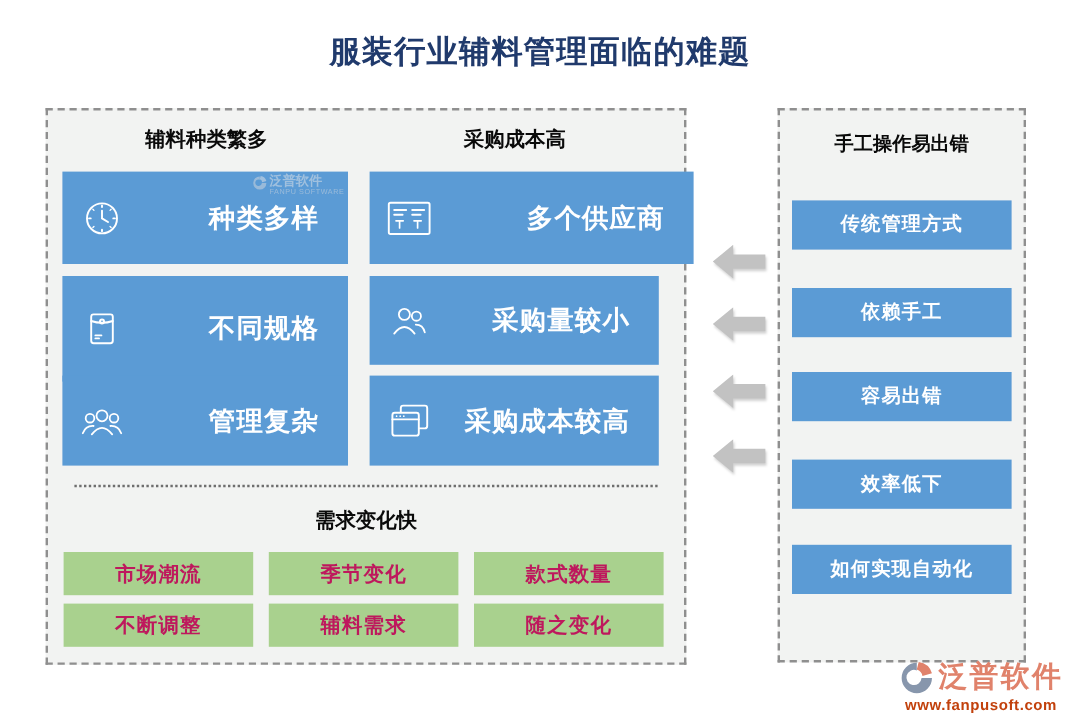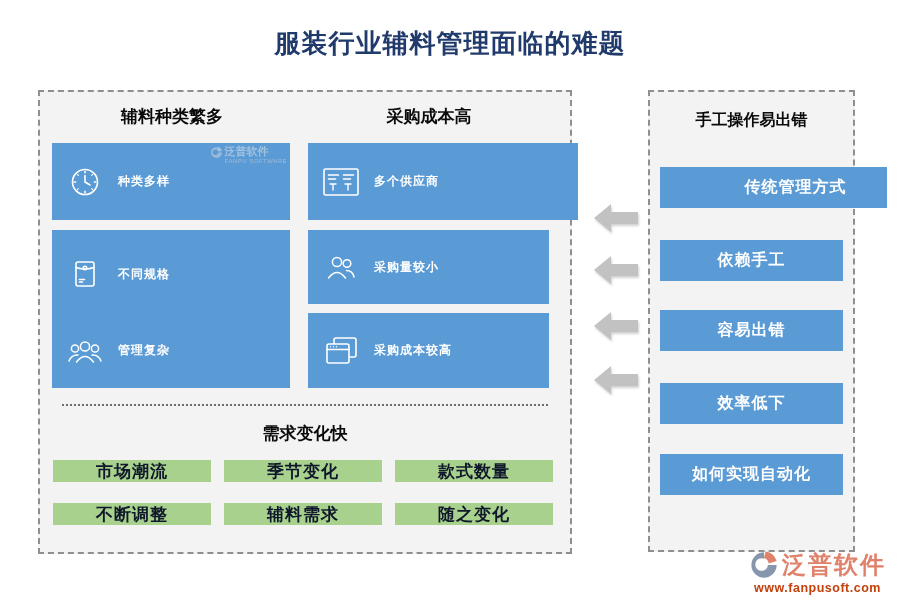--- a/index.html
+++ b/index.html
@@ -18,31 +18,31 @@
   .left-panel{left:38px;top:90px;width:534px;height:464px;}
   .right-panel{left:648px;top:90px;width:207px;height:462px;}
   .col-header{
     position:absolute;top:13px;font-size:17px;font-weight:bold;color:#0a0a0a;text-align:center;
   }
   .card{
     position:absolute;background:var(--blue,#5B9BD5);color:#fff;
     display:flex;align-items:center;
   }
   .card .icon{width:66px;display:flex;justify-content:center;align-items:center;flex:0 0 66px;}
-  .card .label{flex:1;text-align:left;font-size:12px;font-weight:bold;padding-right:4px;letter-spacing:1px;}
+  .card .label{flex:1;text-align:right;font-size:22px;font-weight:bold;padding-right:24px;letter-spacing:1px;}
   .divider{
     position:absolute;left:22px;top:312px;width:486px;height:0;
     border-top:2px dotted #6e6e6e;
   }
   .bottom-header{
     position:absolute;top:330px;left:0;width:100%;text-align:center;
     font-size:17px;font-weight:bold;color:#0a0a0a;
   }
   .gcard{
-    position:absolute;background:var(--green,#A9D18E);color:#0f172a;height:22px;width:158px;
+    position:absolute;background:var(--green,#A9D18E);color:#be185d;height:36px;width:158px;
     display:flex;align-items:center;justify-content:center;
     font-size:17px;font-weight:bold;letter-spacing:1px;
   }
   .rp-header{
     position:absolute;top:18px;left:0;width:100%;text-align:center;
     font-size:16px;font-weight:bold;color:#0a0a0a;
   }
   .rbar{
     position:absolute;left:10px;width:183px;height:41px;background:var(--blue,#5B9BD5);
     color:#fff;font-size:16px;font-weight:bold;display:flex;align-items:center;justify-content:center;
@@ -183,21 +183,21 @@
 </svg>
 <svg class="arrow" style="top:312px;" viewBox="0 0 44 28">
   <polygon points="0,14 17,0 17,8 44,8 44,20 17,20 17,28" fill="#C2C2C2"></polygon>
 </svg>
 <svg class="arrow" style="top:366px;" viewBox="0 0 44 28">
   <polygon points="0,14 17,0 17,8 44,8 44,20 17,20 17,28" fill="#C2C2C2"></polygon>
 </svg>
 
 <div class="panel right-panel">
   <div class="rp-header">手工操作易出错</div>
-  <div class="rbar" style="top:75px;padding-left:44px;">传统管理方式</div>
+  <div class="rbar" style="top:75px;">传统管理方式</div>
   <div class="rbar" style="top:148px;">依赖手工</div>
   <div class="rbar" style="top:218px;">容易出错</div>
   <div class="rbar" style="top:291px;">效率低下</div>
   <div class="rbar" style="top:362px;">如何实现自动化</div>
 </div>
 
 <div class="logo">
   <div class="logo-row">
     <svg width="30" height="30" viewBox="0 0 38 38">
       <path d="M19 3 A16 16 0 1 0 35 19 L24 19 A8 8 0 1 1 19 11 Z" fill="#8796AC"></path>

